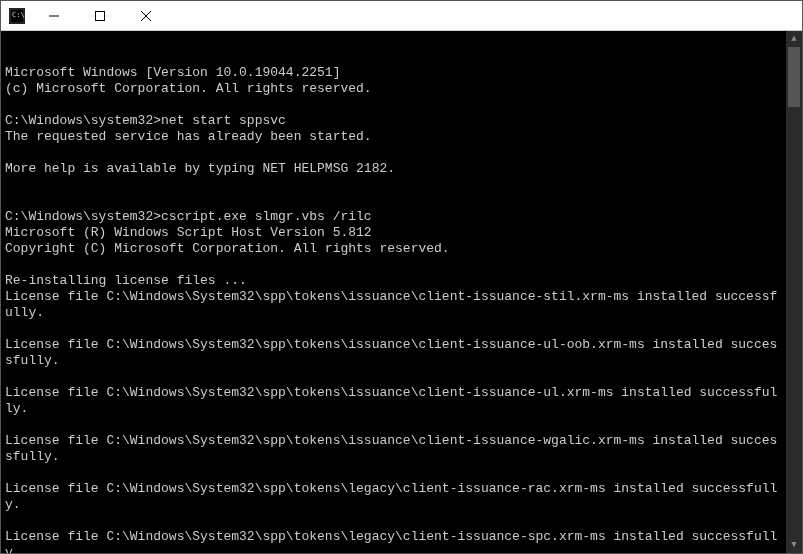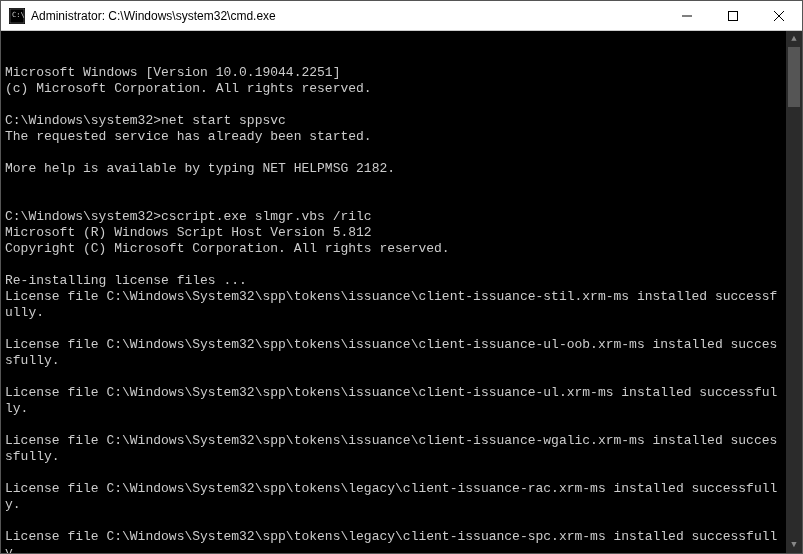--- a/index.html
+++ b/index.html
@@ -105,21 +105,20 @@
 <body>
 
 <div class="titlebar">
   <span class="titlebar-icon">
     <svg viewBox="0 0 16 16">
       <rect x="0" y="0" width="16" height="16" fill="#000"></rect>
       <rect x="1" y="1" width="14" height="14" fill="#000" stroke="#888" stroke-width="0.5"></rect>
       <text x="3" y="9" font-size="7" fill="#ccc" font-family="monospace">C:\</text>
     </svg>
   </span>
-  <span class="titlebar-title">Administrator: C:\Windows\system32\cmd.exe</span>
   <div class="titlebar-controls">
     <button class="titlebar-btn">
       <svg viewBox="0 0 10 10">
           <line x1="0" y1="5" x2="10" y2="5" stroke="#000" stroke-width="1"></line>
         </svg>
     </button>
     <button class="titlebar-btn">
       <svg viewBox="0 0 10 10">
           <rect x="0.5" y="0.5" width="9" height="9" fill="none" stroke="#000" stroke-width="1"></rect>
         </svg>

